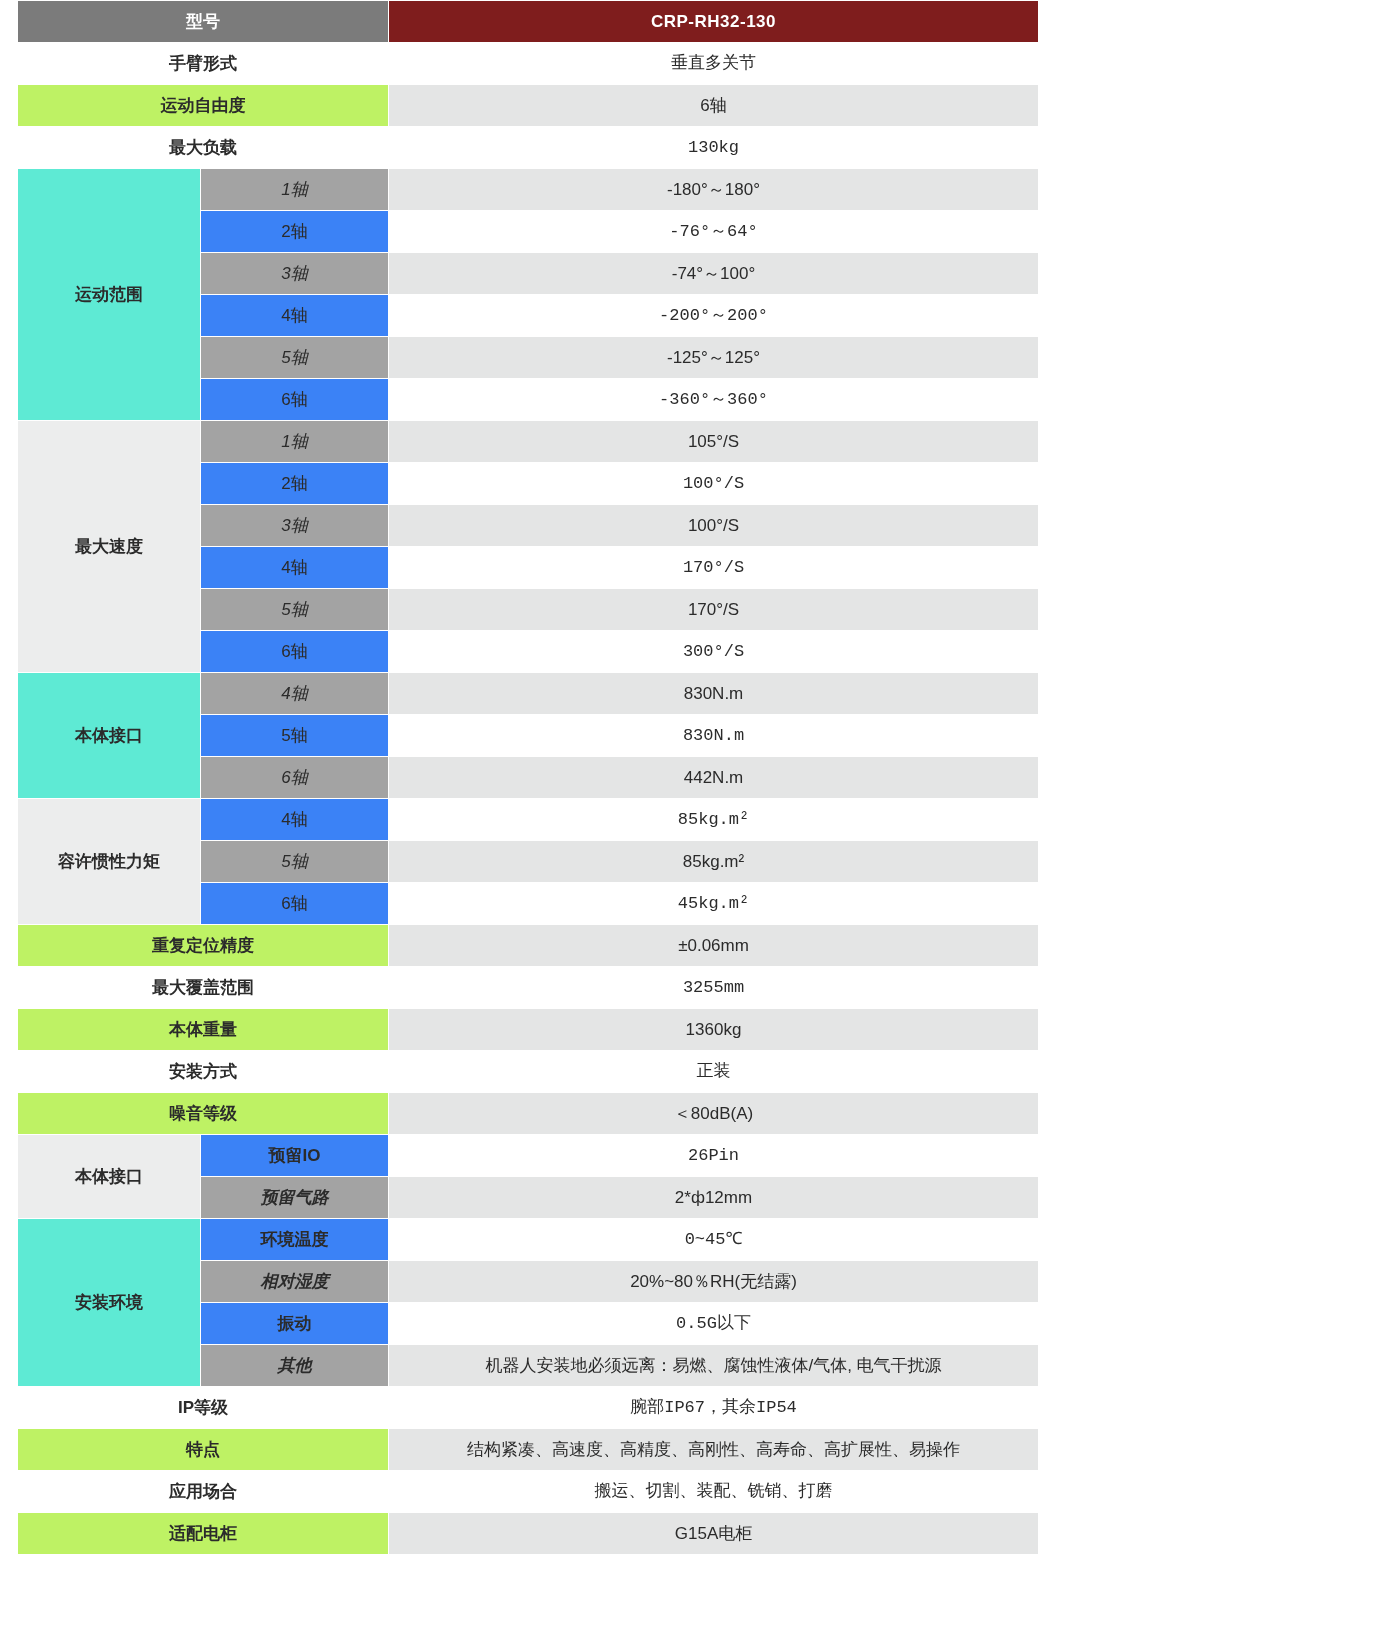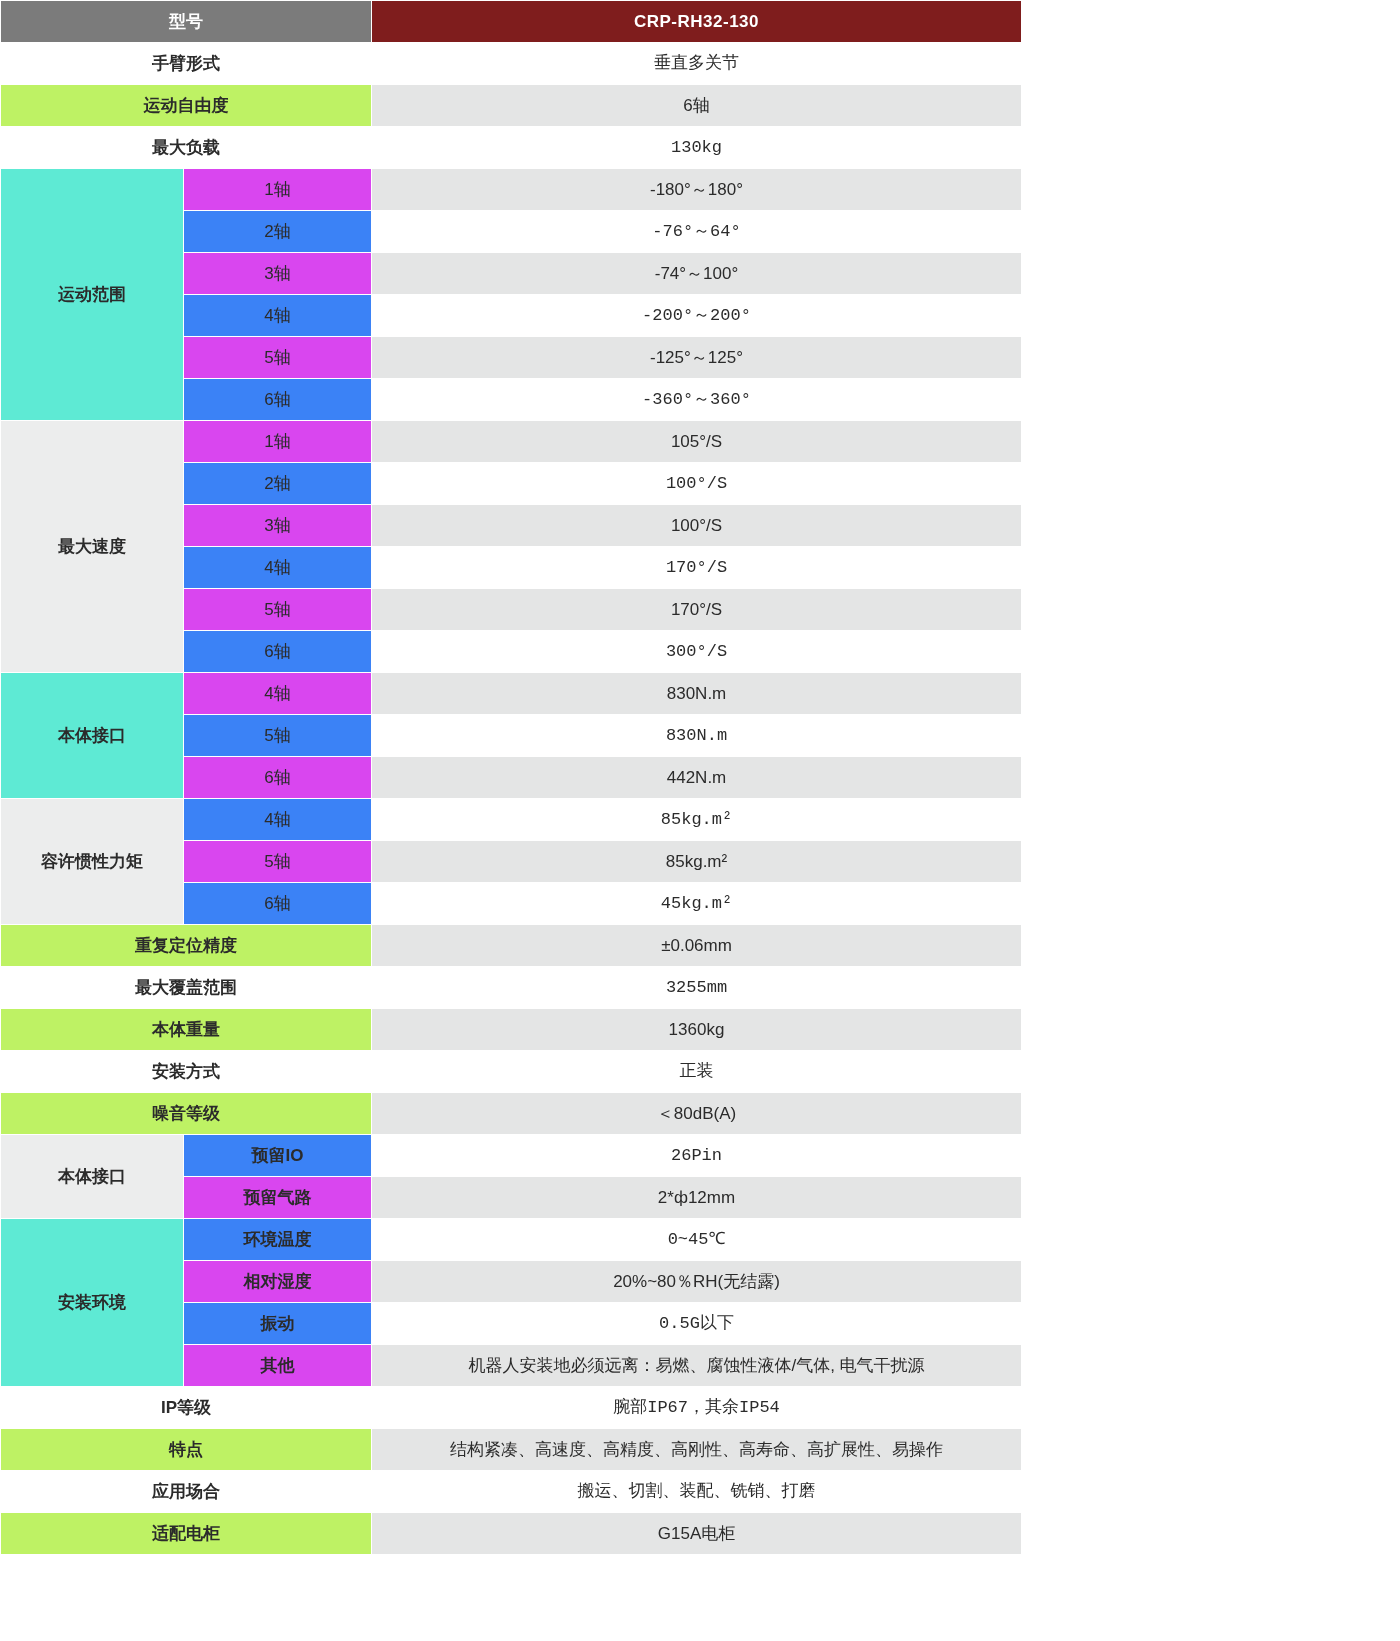--- a/index.html
+++ b/index.html
@@ -10,20 +10,21 @@
   body {
     font-family: "Liberation Sans", "DejaVu Sans", sans-serif;
     color: #2b2b2b;
   }
   .sheet {
     width: 1252px;
     height: 1641px;
     position: relative;
     background: #ffffff;
     overflow: hidden;
+    margin-left: 17px;
   }
   table.spec {
     border-collapse: collapse;
     width: 1021px;
     table-layout: fixed;
   }
   table.spec td {
     padding: 0;
     margin: 0;
     border: 1px solid #ffffff;
@@ -69,21 +70,21 @@
     font-size: 18px;
   }
   .grp-dark { background: #5eead4; }
   .grp-light { background: #eceded; }
 
   
   .sub {
     font-size: 17px;
   }
   .sub-white { background: #3b82f6; }
-  .sub-grey  { background: #d946ef; }
+  .sub-grey  { background: #a3a3a3; font-style: italic; }
   .sub-bold { font-weight: bold; }
 
   
   .val-white { background: #ffffff; font-family: Liberation Mono, monospace; }
   .val-grey  { background: #e4e5e5; }
 
   .small { font-size: 16px; }
 </style>
 </head>
 <body>

